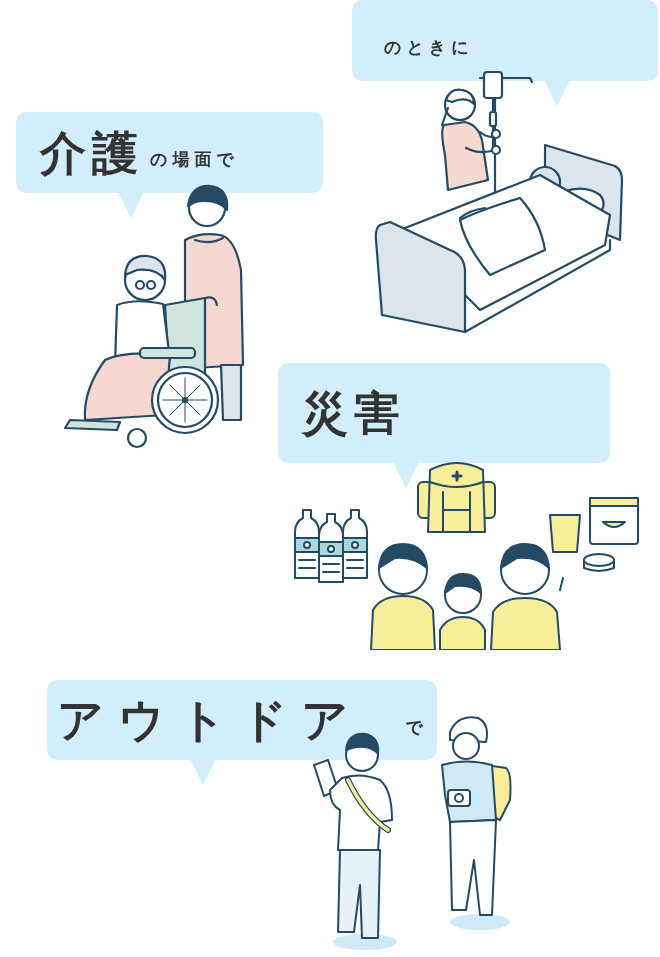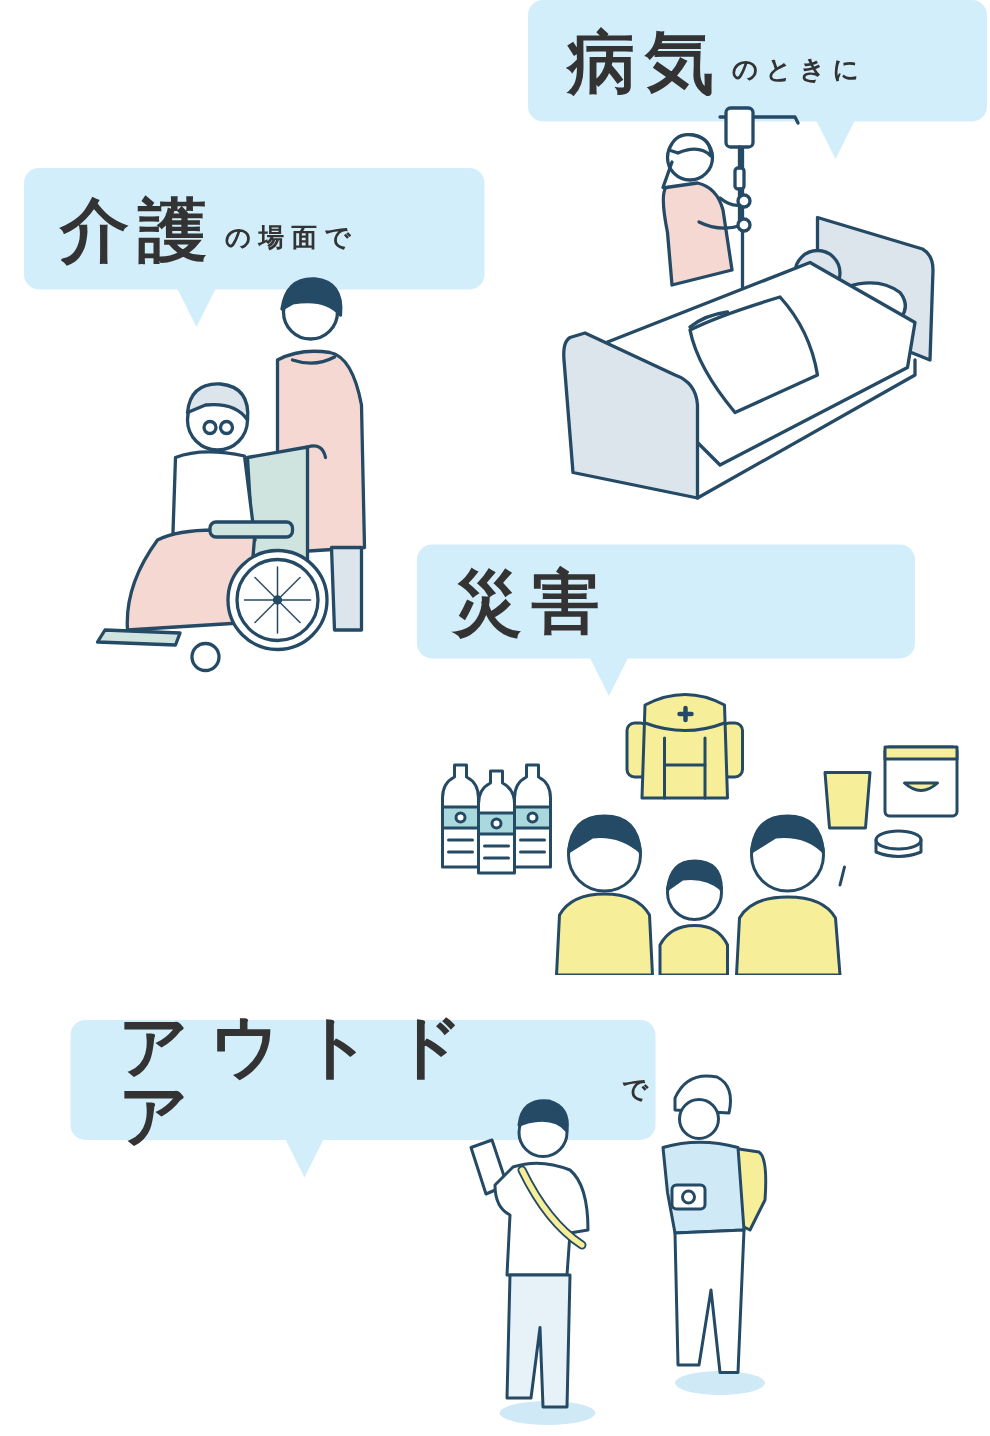--- a/index.html
+++ b/index.html
@@ -12,21 +12,20 @@
             border-top:26px solid #d3eefb; bottom:-25px; }
   .big { font-weight:bold; font-size:46px; letter-spacing:6px; color:#333333; line-height:1; }
   .small { font-weight:bold; font-size:17px; letter-spacing:5px; color:#333333; line-height:1; margin-top:14px; margin-left:6px; }
   .illus { position:absolute; }
   svg { display:block; }
 </style>
 </head>
 <body>
 
 <div class="bubble" style="left:352px; top:0px; width:306px; height:81px; padding-left:26px;">
-  <span class="big">病気</span>
   <span class="small">のときに</span>
   <div class="tail" style="left:192px;"></div>
 </div>
 
 <div class="illus" style="left:370px; top:70px; width:260px; height:270px;">
   <svg width="260" height="270" viewBox="0 0 260 270" fill="none" stroke="#254a66" stroke-width="2.2" stroke-linejoin="round" stroke-linecap="round">
 
     <line x1="125" y1="5" x2="125" y2="190"></line>
     <path d="M110 8 L160 8 L162 12"></path>
     <rect x="114" y="2" width="18" height="26" rx="3" fill="#fff"></rect>
@@ -91,21 +90,21 @@
     <line x1="118" y1="220" x2="162" y2="220" stroke-width="1"></line>
     <line x1="140" y1="198" x2="140" y2="242" stroke-width="1"></line>
     <line x1="125" y1="205" x2="155" y2="235" stroke-width="1"></line>
     <line x1="155" y1="205" x2="125" y2="235" stroke-width="1"></line>
     <circle cx="140" cy="220" r="2" fill="#254a66"></circle>
 
     <circle cx="92" cy="258" r="9" fill="#fff"></circle>
   </svg>
 </div>
 
-<div class="bubble" style="left:278px; top:363px; width:332px; height:76px; padding-left:24px;">
+<div class="bubble" style="left:278px; top:363px; width:332px; height:100px; padding-left:24px;">
   <span class="big">災害</span>
   <div class="tail" style="left:115px;"></div>
 </div>
 
 <div class="illus" style="left:285px; top:460px; width:360px; height:190px;">
   <svg width="360" height="190" viewBox="0 0 360 190" fill="none" stroke="#254a66" stroke-width="2" stroke-linejoin="round" stroke-linecap="round">
 
     <g>
       <path d="M10 72 Q10 62 18 58 L18 50 L26 50 L26 58 Q34 62 34 72 L34 118 L10 118 Z" fill="#fff"></path>
       <rect x="10" y="78" width="24" height="14" fill="#a9d9dc"></rect>
@@ -148,21 +147,21 @@
     <circle cx="178" cy="135" r="18" fill="#fff"></circle>
     <path d="M160 133 Q162 114 178 114 Q196 114 196 133 Q186 124 170 126 Z" fill="#254a66"></path>
     <path d="M155 170 Q162 157 178 157 Q194 157 200 170 L200 190 L155 190 Z" fill="#f7ee9a"></path>
     <circle cx="240" cy="110" r="24" fill="#fff"></circle>
     <path d="M216 108 Q218 84 240 84 Q262 84 264 108 Q252 96 232 98 Z" fill="#254a66"></path>
     <path d="M208 152 Q216 138 240 138 Q264 138 272 152 L275 190 L206 190 Z" fill="#f7ee9a"></path>
     <path d="M275 130 L278 118"></path>
   </svg>
 </div>
 
-<div class="bubble" style="left:47px; top:680px; width:390px; height:80px; padding-left:32px;gap:37px;">
+<div class="bubble" style="left:47px; top:680px; width:390px; height:80px; padding-left:10px;gap:37px;">
   <span class="big" style="letter-spacing:14px;">アウトドア</span>
   <span class="small">で</span>
   <div class="tail" style="left:143px;"></div>
 </div>
 
 <div class="illus" style="left:300px; top:710px; width:230px; height:247px;">
   <svg width="230" height="247" viewBox="0 0 230 247" fill="none" stroke="#254a66" stroke-width="2" stroke-linejoin="round" stroke-linecap="round">
 
     <ellipse cx="65" cy="232" rx="32" ry="8" fill="#cfe9f7" stroke="none"></ellipse>
     <ellipse cx="180" cy="212" rx="30" ry="8" fill="#cfe9f7" stroke="none"></ellipse>

